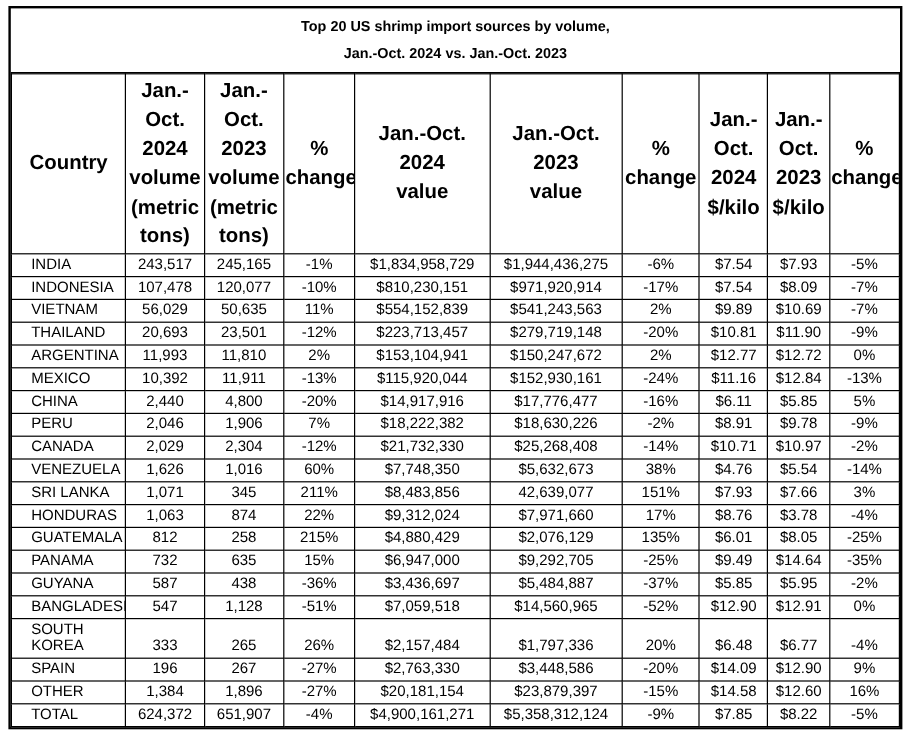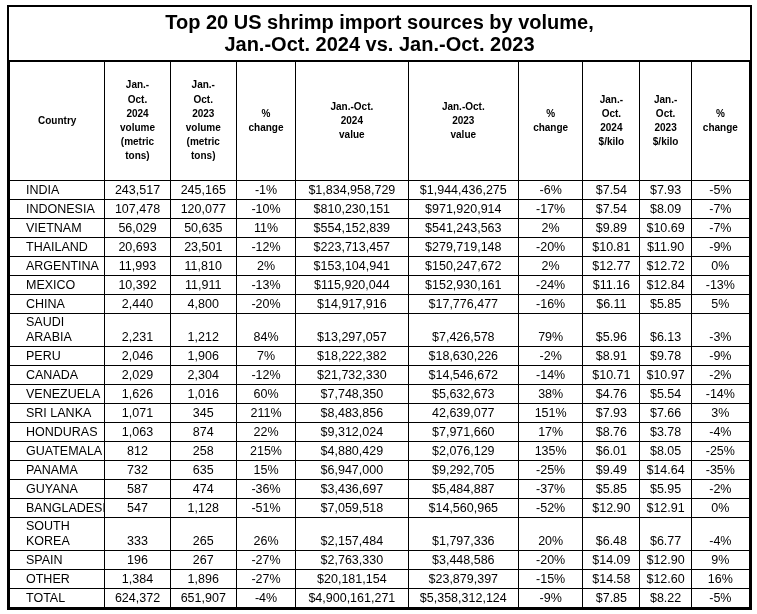--- a/index.html
+++ b/index.html
@@ -11,21 +11,21 @@
   }
   .table-wrap {
     width: 741px;
     margin: 5px auto 0 7px;
     border: 2px solid #000;
     background: #fff;
   }
   .title {
     text-align: center;
     font-weight: bold;
-    font-size: 20px;
+    font-size: 12px;
     line-height: 22px;
     padding: 4px 0 5px 0;
     white-space: pre-line;
     border-bottom: 1px solid #000;
   }
   table {
     border-collapse: collapse;
     table-layout: fixed;
     width: 100%;
     font-size: 12.5px;
@@ -35,21 +35,21 @@
     overflow: hidden;
   }
   th {
     font-weight: bold;
     text-align: center;
     vertical-align: middle;
     white-space: pre-line;
     line-height: 1.42;
     height: 114px;
     padding: 2px 1px;
-    font-size: 10px;
+    font-size: 17px;
   }
   td {
     vertical-align: bottom;
     text-align: center;
     padding: 1px 3px 2px 3px;
     line-height: 14.5px;
     height: 15px;
   }
   td.c-country {
     text-align: left;
@@ -191,51 +191,38 @@
           <td class="c-num">4,800</td>
           <td class="c-num">-20%</td>
           <td class="c-num">$14,917,916</td>
           <td class="c-num">$17,776,477</td>
           <td class="c-num">-16%</td>
           <td class="c-num">$6.11</td>
           <td class="c-num">$5.85</td>
           <td class="c-num">5%</td>
         </tr>
         <tr>
-          <td class="c-country">SAUDI
-ARABIA</td>
-          <td class="c-num">2,231</td>
-          <td class="c-num">1,212</td>
-          <td class="c-num">84%</td>
-          <td class="c-num">$13,297,057</td>
-          <td class="c-num">$7,426,578</td>
-          <td class="c-num">79%</td>
-          <td class="c-num">$5.96</td>
-          <td class="c-num">$6.13</td>
-          <td class="c-num">-3%</td>
-        </tr>
-        <tr>
           <td class="c-country">PERU</td>
           <td class="c-num">2,046</td>
           <td class="c-num">1,906</td>
           <td class="c-num">7%</td>
           <td class="c-num">$18,222,382</td>
           <td class="c-num">$18,630,226</td>
           <td class="c-num">-2%</td>
           <td class="c-num">$8.91</td>
           <td class="c-num">$9.78</td>
           <td class="c-num">-9%</td>
         </tr>
         <tr>
           <td class="c-country">CANADA</td>
           <td class="c-num">2,029</td>
           <td class="c-num">2,304</td>
           <td class="c-num">-12%</td>
           <td class="c-num">$21,732,330</td>
-          <td class="c-num">$14,546,672</td>
+          <td class="c-num">$25,268,408</td>
           <td class="c-num">-14%</td>
           <td class="c-num">$10.71</td>
           <td class="c-num">$10.97</td>
           <td class="c-num">-2%</td>
         </tr>
         <tr>
           <td class="c-country">VENEZUELA</td>
           <td class="c-num">1,626</td>
           <td class="c-num">1,016</td>
           <td class="c-num">60%</td>
@@ -290,21 +277,21 @@
           <td class="c-num">$6,947,000</td>
           <td class="c-num">$9,292,705</td>
           <td class="c-num">-25%</td>
           <td class="c-num">$9.49</td>
           <td class="c-num">$14.64</td>
           <td class="c-num">-35%</td>
         </tr>
         <tr>
           <td class="c-country">GUYANA</td>
           <td class="c-num">587</td>
-          <td class="c-num">474</td>
+          <td class="c-num">438</td>
           <td class="c-num">-36%</td>
           <td class="c-num">$3,436,697</td>
           <td class="c-num">$5,484,887</td>
           <td class="c-num">-37%</td>
           <td class="c-num">$5.85</td>
           <td class="c-num">$5.95</td>
           <td class="c-num">-2%</td>
         </tr>
         <tr>
           <td class="c-country">BANGLADESH</td>

